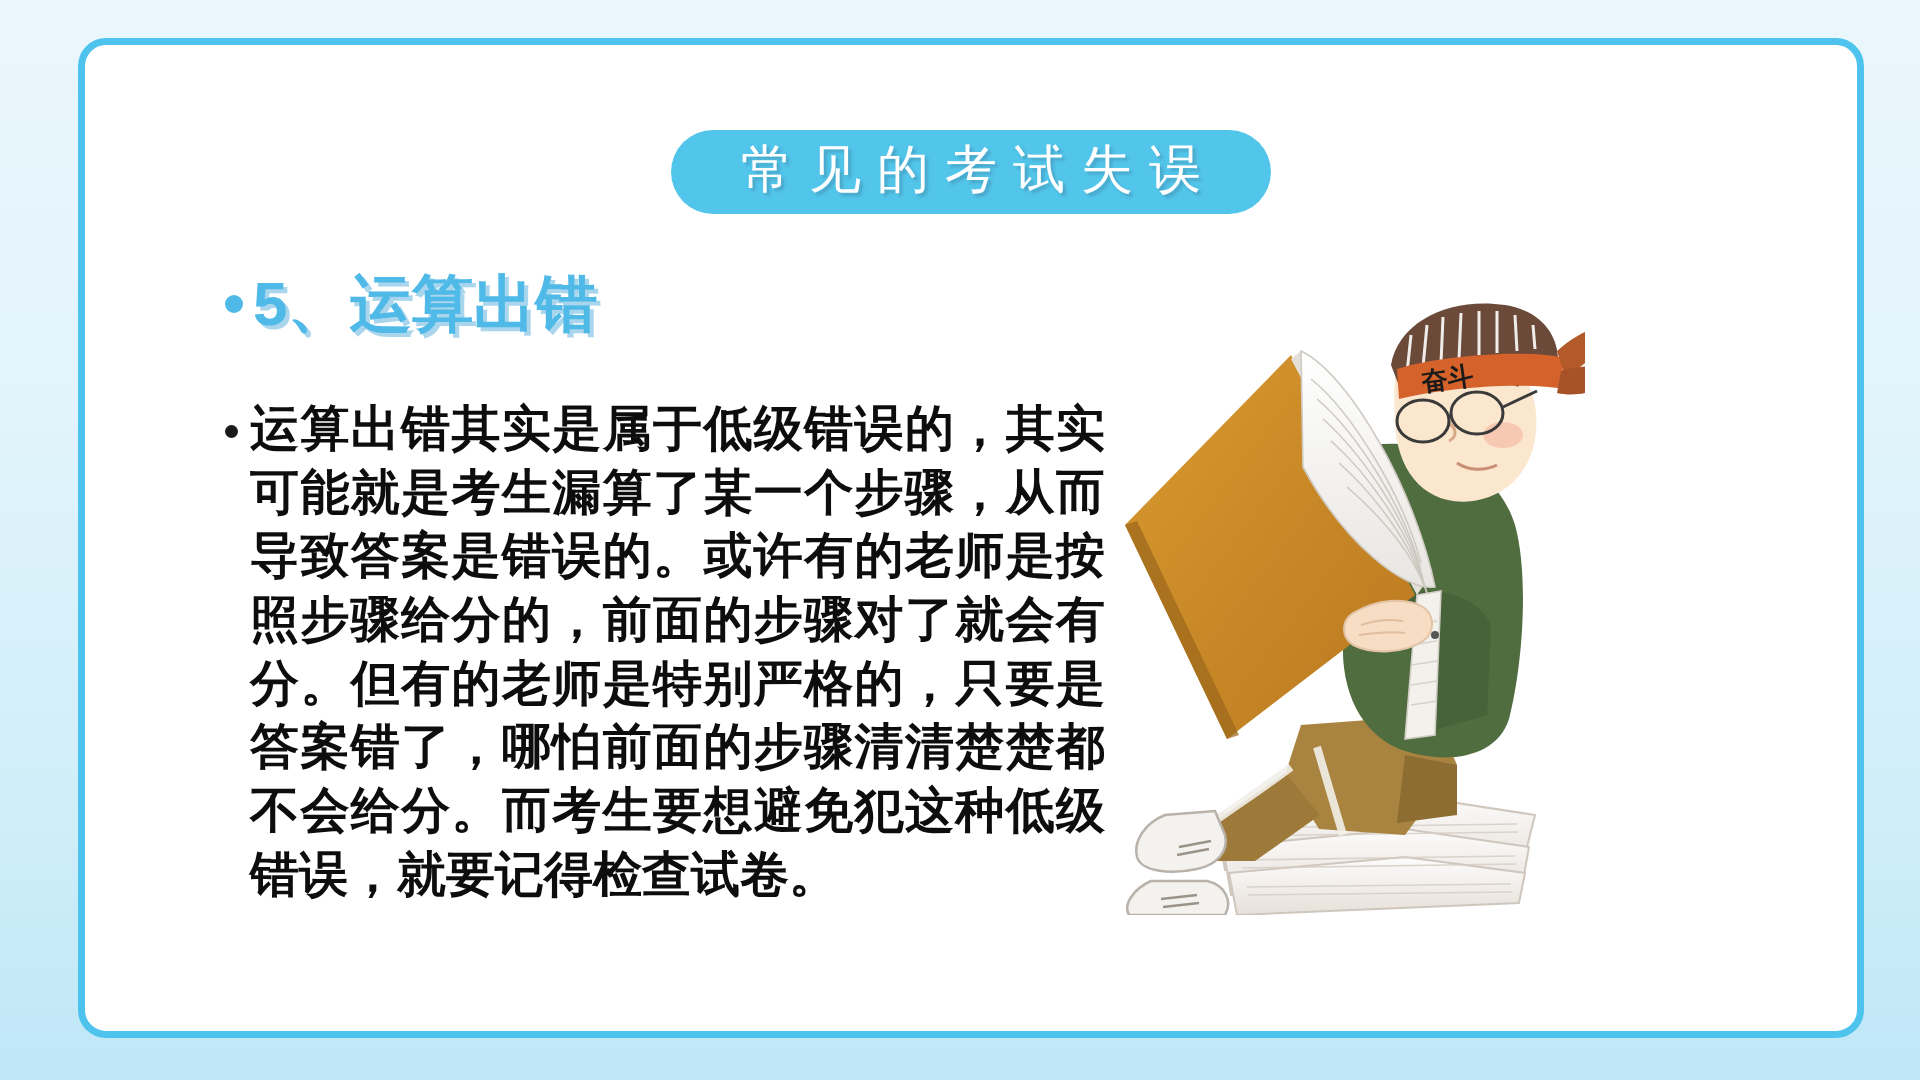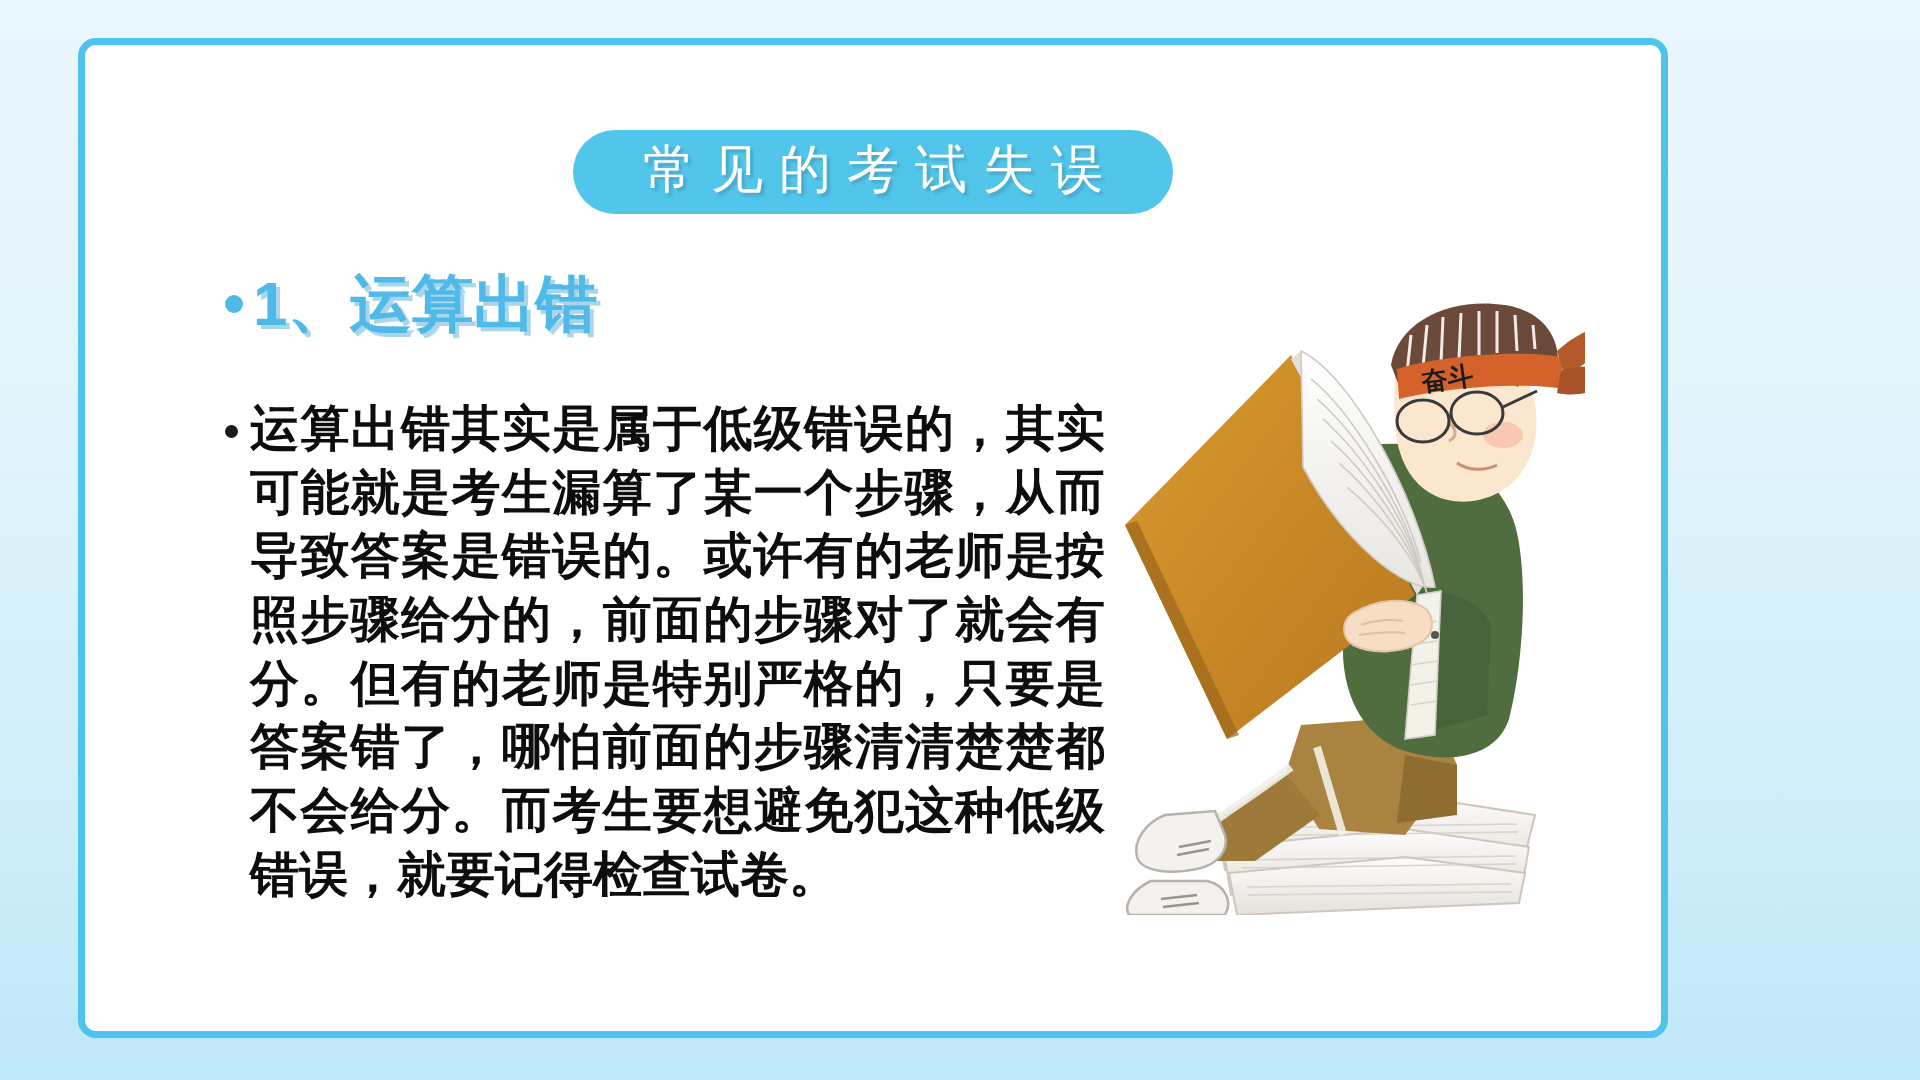--- a/index.html
+++ b/index.html
@@ -13,25 +13,25 @@
     font-family: "Liberation Sans", "DejaVu Sans", sans-serif;
     background: linear-gradient(180deg, #eaf7fc 0%, #e3f4fb 35%, #cfeef9 75%, #bfe7f7 100%);
     position: relative;
   }
 
   
   #slide-card {
     position: absolute;
     left: 78px;
     top: 38px;
-    width: 1590px;
+    width: 1786px;
     height: 1000px;
     background: #ffffff;
     border: 7px solid #4ec3ee;
-    border-radius: 18px;
+    border-radius: 28px;
     box-sizing: border-box;
   }
 
   
   #title-pill {
     position: absolute;
     left: 50%;
     transform: translateX(-50%);
     top: 85px;
     background: #52c5ea;
@@ -124,21 +124,21 @@
 <body>
 
 <div id="slide-card">
 
   <div id="title-pill">
     <span id="title-text">常见的考试失误</span>
   </div>
 
   <div id="section-heading">
     <span class="bullet-dot"></span>
-    <span id="heading-text">1、运算出错</span>
+    <span id="heading-text">5、运算出错</span>
   </div>
 
   <div id="body-block">
     <span class="body-bullet"></span>
     <div id="body-text">运算出错其实是属于低级错误的，其实可能就是考生漏算了某一个步骤，从而导致答案是错误的。或许有的老师是按照步骤给分的，前面的步骤对了就会有分。但有的老师是特别严格的，只要是答案错了，哪怕前面的步骤清清楚楚都不会给分。而考生要想避免犯这种低级错误，就要记得检查试卷。</div>
   </div>
 
   <div id="illustration">
     <svg viewBox="0 0 480 620" xmlns="http://www.w3.org/2000/svg">
       <defs>

